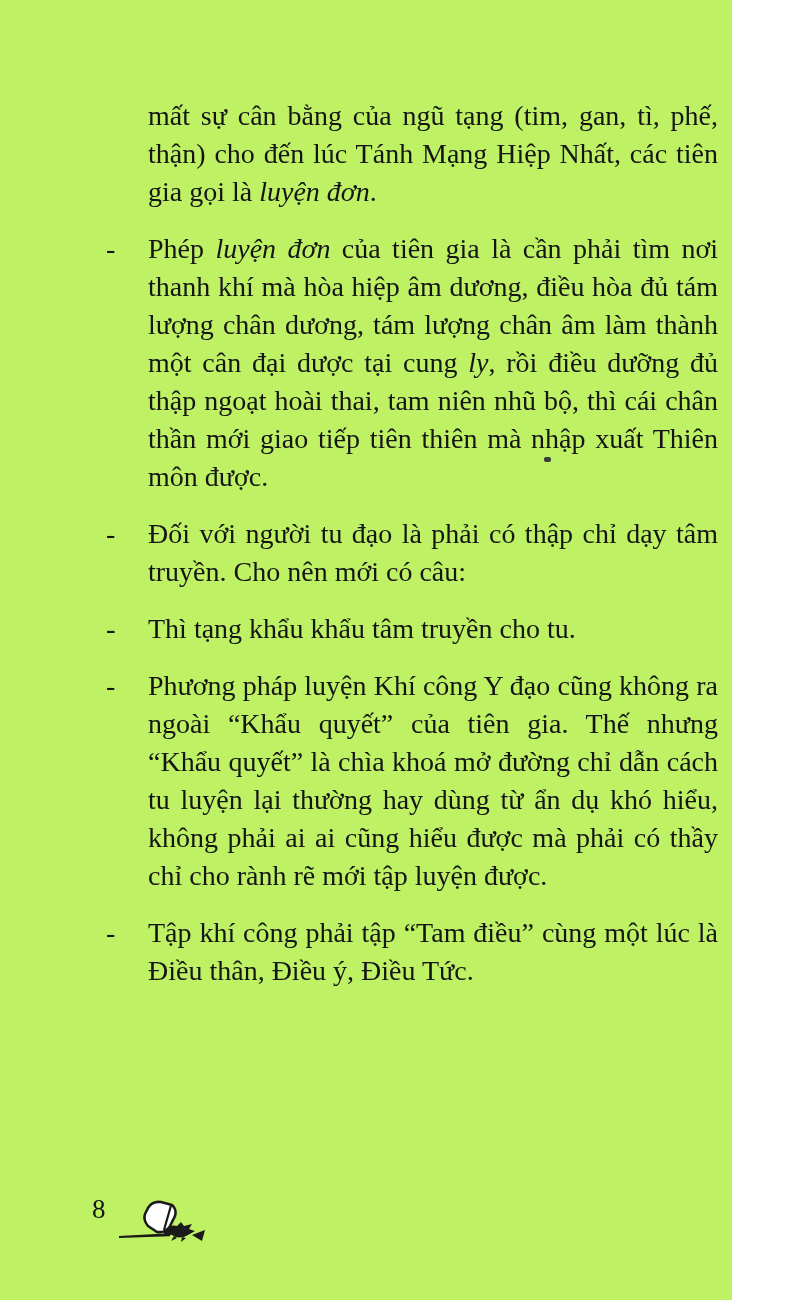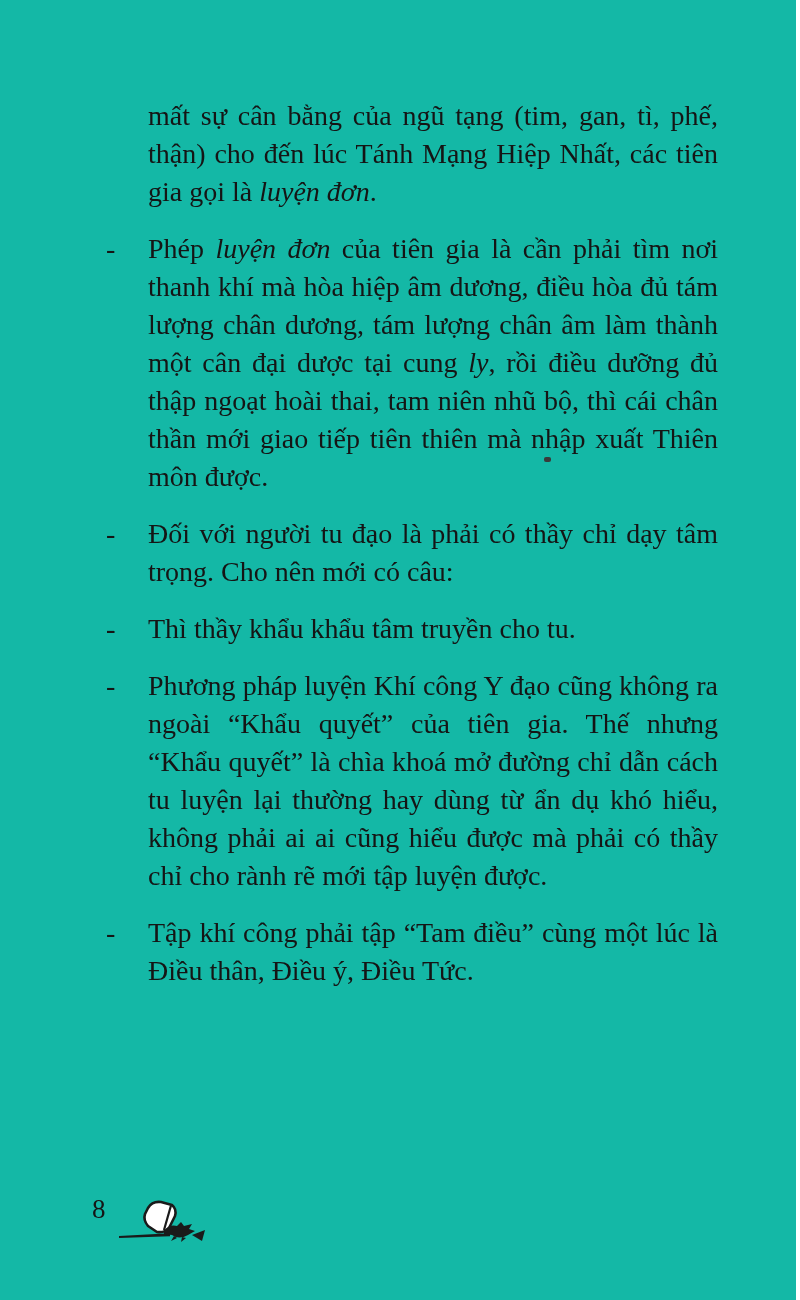--- a/index.html
+++ b/index.html
@@ -2,23 +2,23 @@
 <html><head>
 <meta charset="utf-8">
 <style>
   html, body {
     margin: 0;
     padding: 0;
     background: #ffffff;
   }
   .page {
     position: relative;
-    width: 796px;
+    width: 732px;
     height: 1300px;
-    background: #14b8a6;
+    background: #bef264;
     font-family: "Liberation Serif", "DejaVu Serif", serif;
     color: #151515;
     overflow: hidden;
   }
   .content {
     position: absolute;
     left: 84px;
     top: 97px;
     width: 634px;
     font-size: 28px;
@@ -74,25 +74,25 @@
 <body>
 
 <div class="page">
 
   <div class="content">
 
     <div class="para hang"><span>mất sự cân bằng của ngũ tạng (tim, gan, tì, phế, thận) cho đến lúc Tánh Mạng Hiệp Nhất, các tiên gia gọi là </span><span class="it">luyện đơn</span><span>.</span></div>
 
     <div class="para dash"><span class="marker">-</span><span>Phép </span><span class="it">luyện đơn</span><span> của tiên gia là cần phải tìm nơi thanh khí mà hòa hiệp âm dương, điều hòa đủ tám lượng chân dương, tám lượng chân âm làm thành một cân đại dược tại cung </span><span class="it">ly</span><span>, rồi điều dưỡng đủ thập ngoạt hoài thai, tam niên nhũ bộ, thì cái chân thần mới giao tiếp tiên thiên mà nhập xuất Thiên môn được.</span></div>
 
-    <div class="para dash"><span class="marker">-</span><span>Đối với người tu đạo là phải có thầy chỉ dạy tâm trọng. Cho nên mới có câu:</span></div>
+    <div class="para dash"><span class="marker">-</span><span>Đối với người tu đạo là phải có thập chỉ dạy tâm truyền. Cho nên mới có câu:</span></div>
 
     <div class="para dash"><span class="marker">-</span></div>
 
-    <div class="para dash"><span class="marker">-</span><span>Thì thầy khẩu khẩu tâm truyền cho tu.</span></div>
+    <div class="para dash"><span class="marker">-</span><span>Thì tạng khẩu khẩu tâm truyền cho tu.</span></div>
 
     <div class="para dash"><span class="marker">-</span><span>Phương pháp luyện Khí công Y đạo cũng không ra ngoài “Khẩu quyết” của tiên gia. Thế nhưng “Khẩu quyết” là chìa khoá mở đường chỉ dẫn cách tu luyện lại thường hay dùng từ ẩn dụ khó hiểu, không phải ai ai cũng hiểu được mà phải có thầy chỉ cho rành rẽ mới tập luyện được.</span></div>
 
     <div class="para dash"><span class="marker">-</span><span>Tập khí công phải tập “Tam điều” cùng một lúc là Điều thân, Điều ý, Điều Tức.</span></div>
 
 
   </div>
 
   <div class="speck"></div>
 

